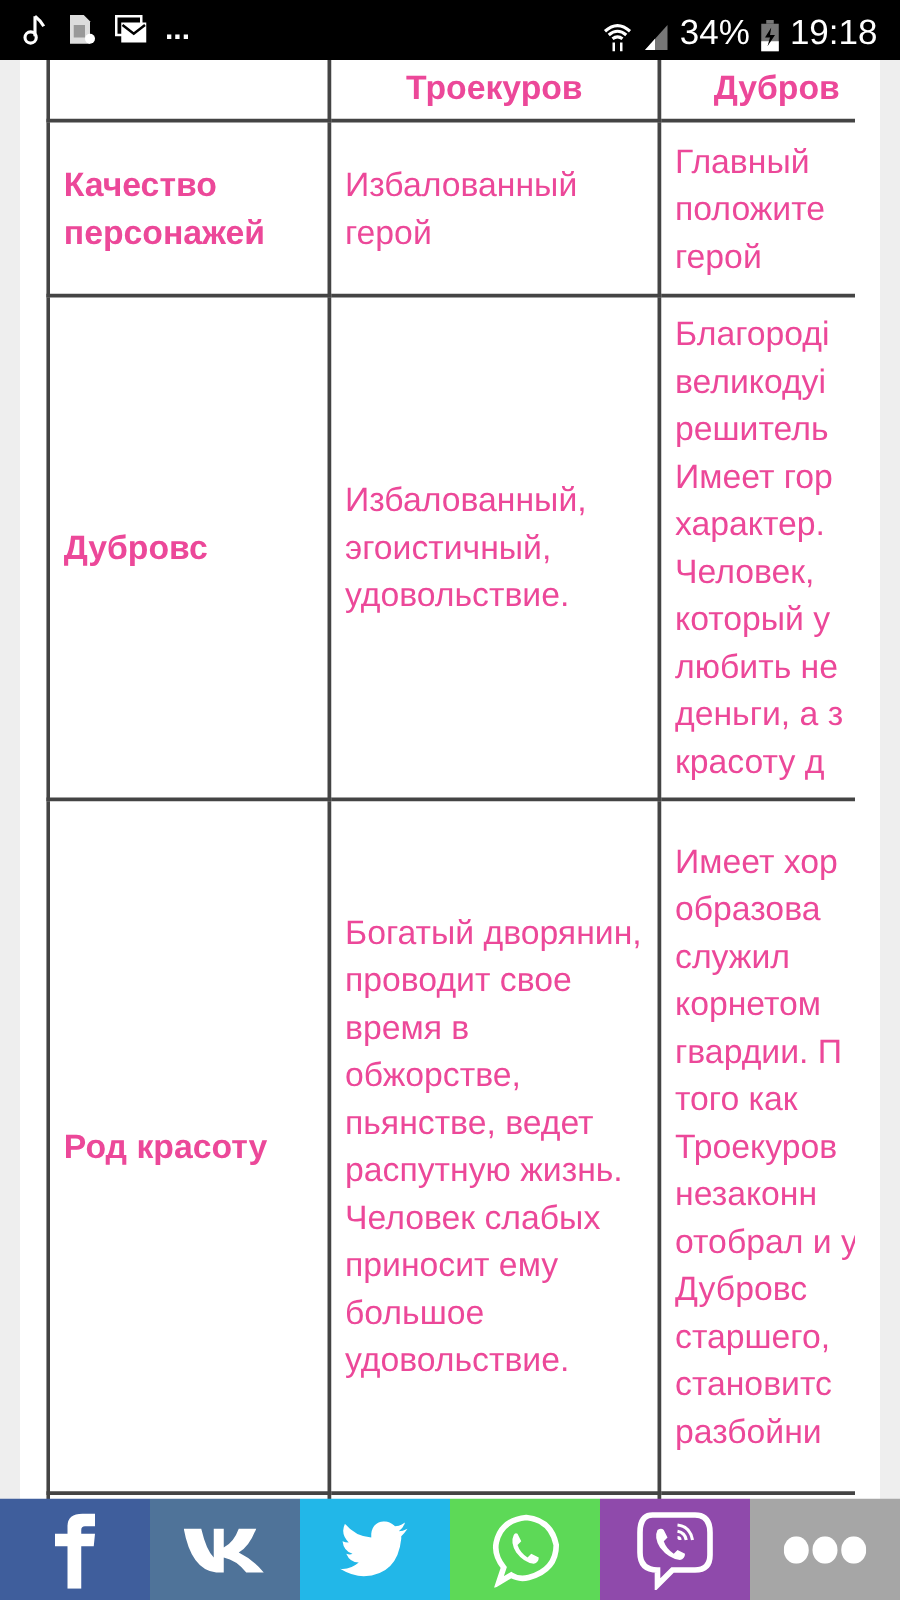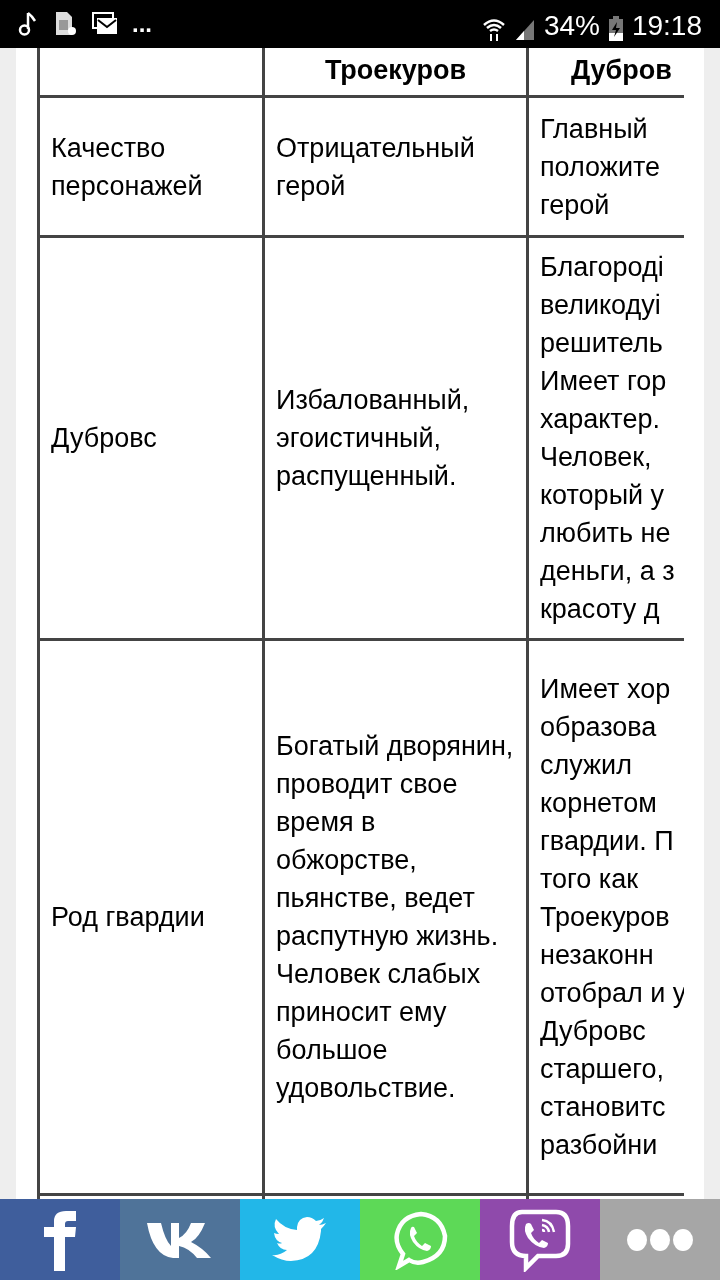--- a/index.html
+++ b/index.html
@@ -4,23 +4,23 @@
 <style>
   * { box-sizing: border-box; margin: 0; padding: 0; }
   html, body { width: 720px; height: 1280px; overflow: hidden; background: #eeeeee; font-family: "Liberation Sans", "DejaVu Sans", sans-serif; }
   .status-bar { position: absolute; top: 0; left: 0; width: 720px; height: 48px; background: #000; color: #fff; z-index: 5; }
   .sb-left { position: absolute; left: 18px; top: 8px; height: 32px; display: flex; align-items: center; gap: 14px; }
   .sb-right { position: absolute; right: 18px; top: 6px; height: 36px; display: flex; align-items: flex-end; gap: 8px; font-size: 28px; }
   .sb-icon { display: inline-flex; align-items: center; justify-content: center; }
   .page { position: absolute; top: 48px; left: 16px; width: 688px; height: 1232px; background: #fff; overflow: hidden; }
   .clip { position: absolute; left: 21px; top: -4px; width: 647px; height: 1240px; overflow: hidden; }
   table { border-collapse: collapse; width: 800px; table-layout: fixed; }
-  td, th { border: 3px solid #444; vertical-align: middle; font-size: 27px; line-height: 38px; color: #000000; padding: 6px 11px; text-align: left; }
+  td, th { border: 3px solid #444; vertical-align: middle; font-size: 27px; line-height: 38px; color: #ec4899; padding: 6px 11px; text-align: left; }
   th { font-weight: bold; text-align: center; height: 51px; padding-top: 4px; }
-  td.row-label { font-weight: normal; }
+  td.row-label { font-weight: bold; }
   col.c1 { width: 225px; } col.c2 { width: 264px; } col.c3 { width: 311px; }
   .share-bar { position: absolute; left: 0; top: 1199px; width: 720px; height: 81px; display: flex; z-index: 6; }
   .share-btn { flex: 1; display: flex; align-items: center; justify-content: center; }
 </style>
 </head>
 <body>
 
 <div class="status-bar">
   <div class="sb-left">
     <span class="sb-icon">
@@ -83,30 +83,30 @@
           <col class="c3">
         </colgroup>
       <tbody>
           <tr>
         <th></th>
         <th>Троекуров</th>
         <th style="text-align:left;padding-left:42px;">Дубров</th>
       </tr>
       <tr style="height:140px;">
         <td class="row-label">Качество персонажей</td>
-        <td>Отрицательный герой</td>
+        <td>Избалованный герой</td>
         <td style="padding-right:130px;">Главный положите герой</td>
       </tr>
       <tr style="height:403px;">
         <td class="row-label">Дубровс</td>
-        <td>Избалованный, эгоистичный, распущенный.</td>
+        <td>Избалованный, эгоистичный, удовольствие.</td>
         <td style="padding-right:150px;">Благороді великодуі решитель Имеет гор характер. Человек, который у любить не деньги, а з красоту д</td>
       </tr>
       <tr style="height:555px;">
-        <td class="row-label">Род гвардии</td>
+        <td class="row-label">Род красоту</td>
         <td>Богатый дворянин, проводит свое время в обжорстве, пьянстве, ведет распутную жизнь. Человек слабых приносит ему большое удовольствие.</td>
         <td style="padding-right:150px;">Имеет хор образова служил корнетом гвардии. П того как Троекуров незаконн отобрал и у Дубровс старшего, становитс разбойни</td>
       </tr>
       <tr style="height:60px;">
         <td></td>
             <td></td>
             <td></td>
       </tr>
     </tbody>
       </table>

